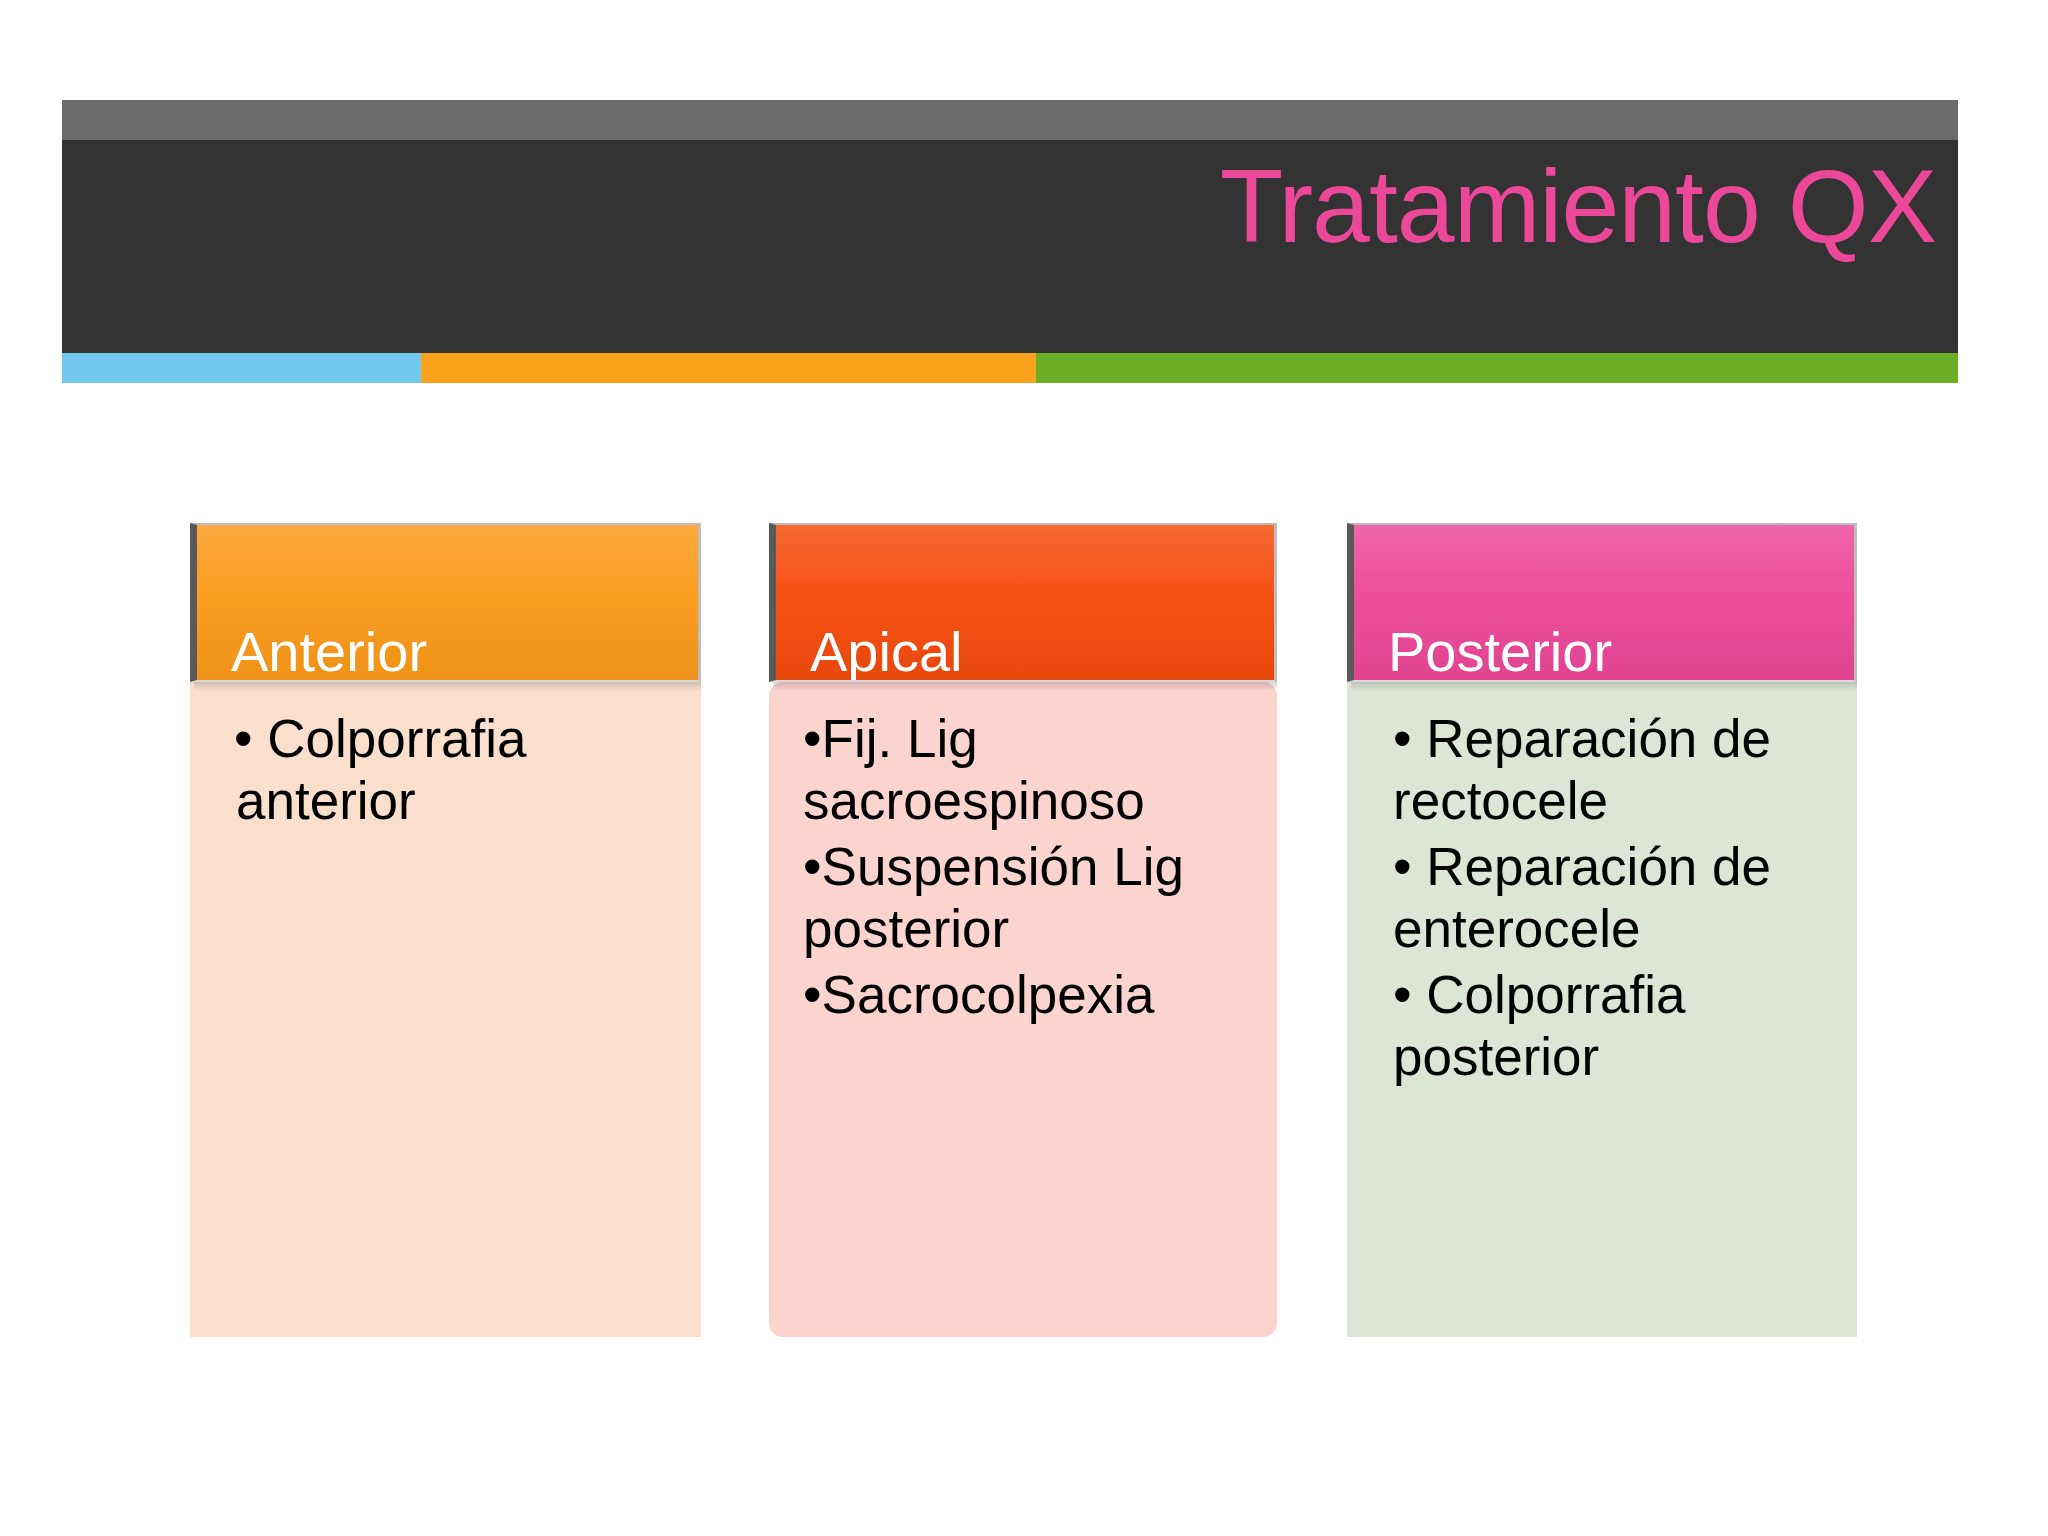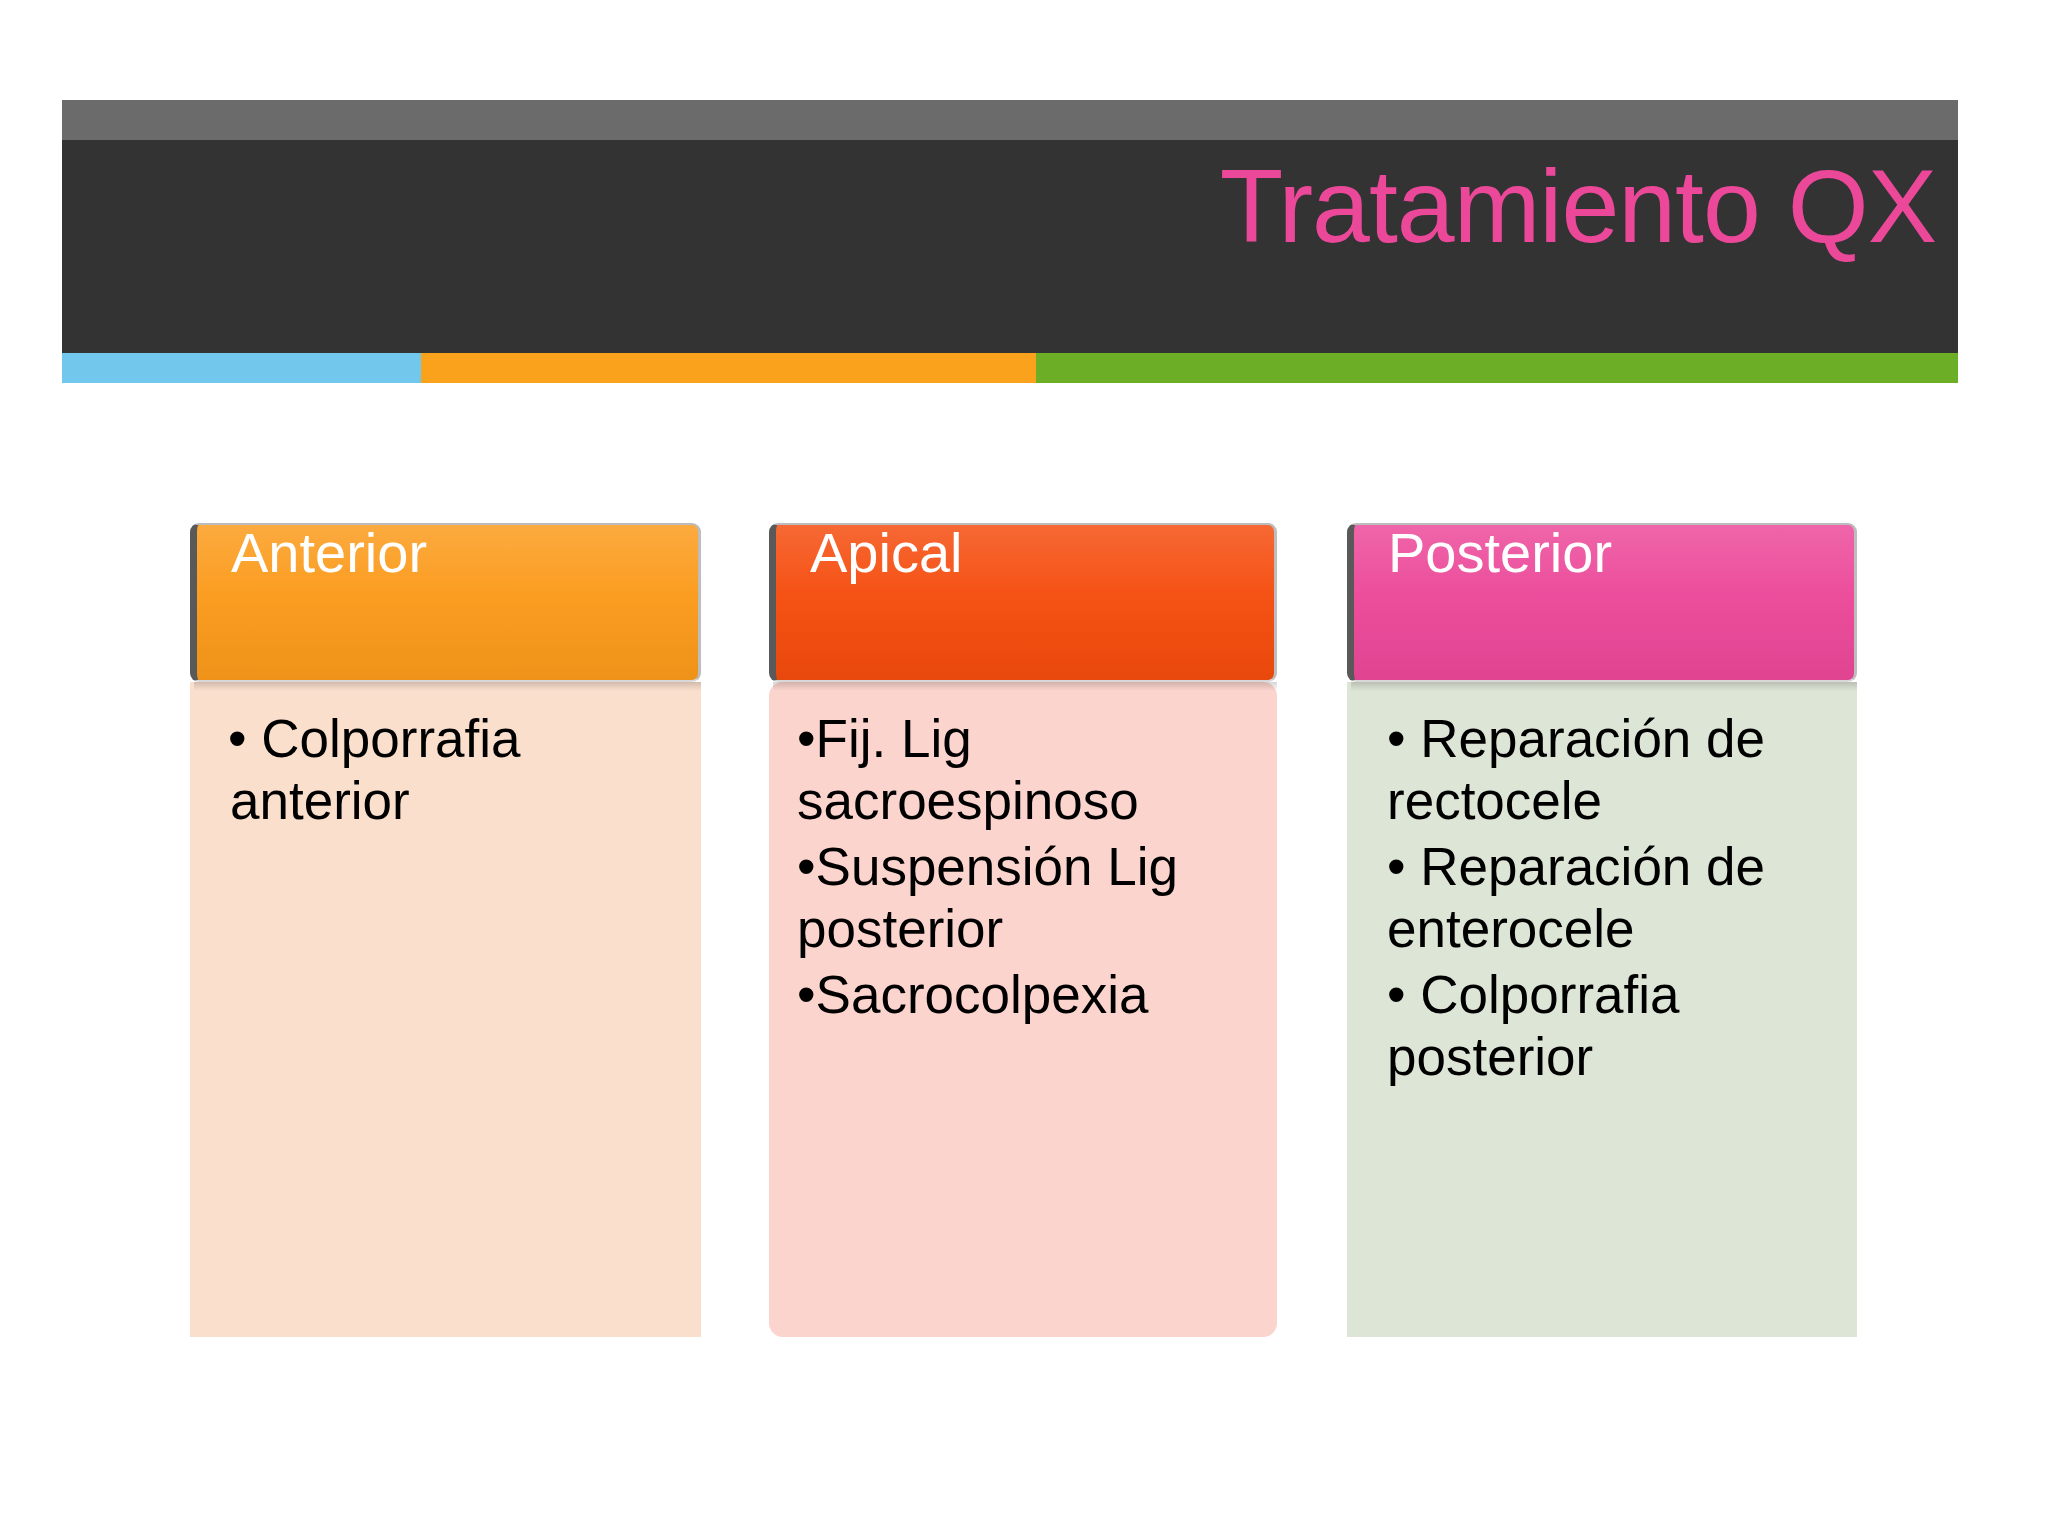--- a/index.html
+++ b/index.html
@@ -73,23 +73,22 @@
   }
   .col-header {
     position: relative;
     height: 159px;
     box-sizing: border-box;
     border-left: 7px solid #595959;
     border-top: 2px solid #bcbcbc;
     border-right: 3px solid #bdbdbd;
     border-bottom: 2px solid #d8d8d8;
     display: flex;
-    align-items: flex-start;
+    align-items: flex-end;
     overflow: hidden;
-    border-radius: 9px;
   }
   .col-header::after {
     content: "";
     position: absolute;
     left: 0; top: 0; right: 0; bottom: 0;
     background: linear-gradient(to bottom,
       rgba(255,255,255,0.16) 0%,
       rgba(255,255,255,0.03) 45%,
       rgba(0,0,0,0.05) 100%);
     pointer-events: none;
@@ -98,21 +97,21 @@
     position: relative;
     z-index: 2;
     color: #ffffff;
     font-size: 56px;
     line-height: 1;
     padding-left: 34px;
     font-weight: 400;
   }
   .col-body {
     box-sizing: border-box;
-    padding: 26px 18px 20px 18px;
+    padding: 26px 18px 20px 24px;
     height: 655px;
     overflow: hidden;
   }
   .bullet-line {
     display: block;
     color: #000000;
     font-size: 53px;
     line-height: 1.17;
     margin: 0 0 4px 0;
     white-space: pre-wrap;

